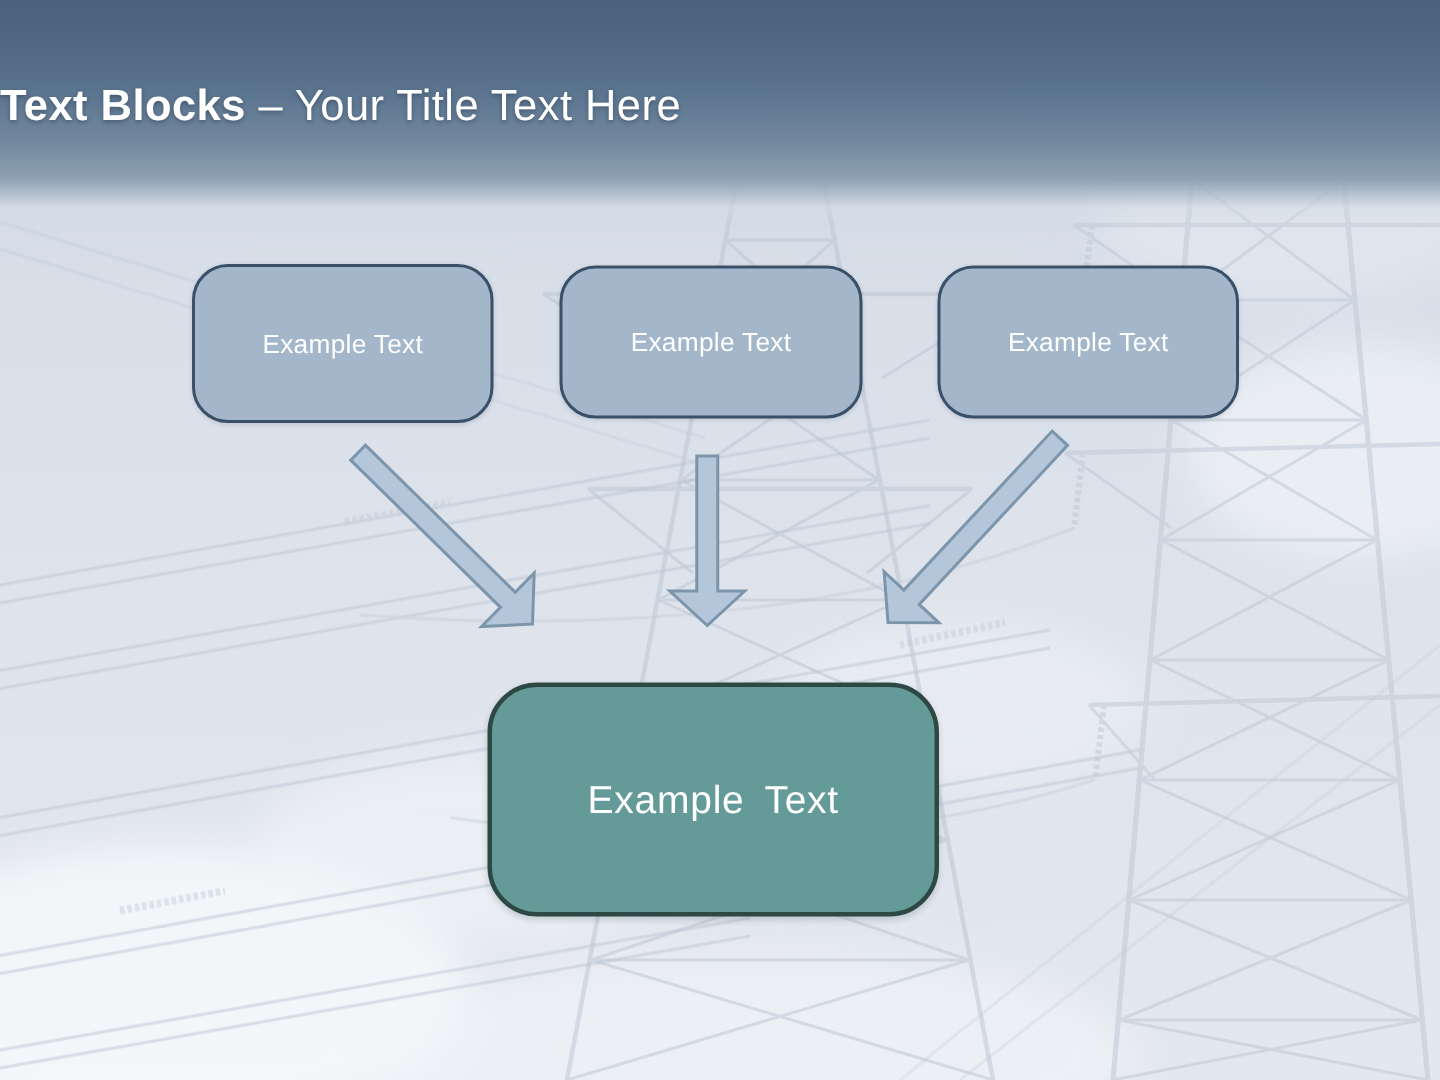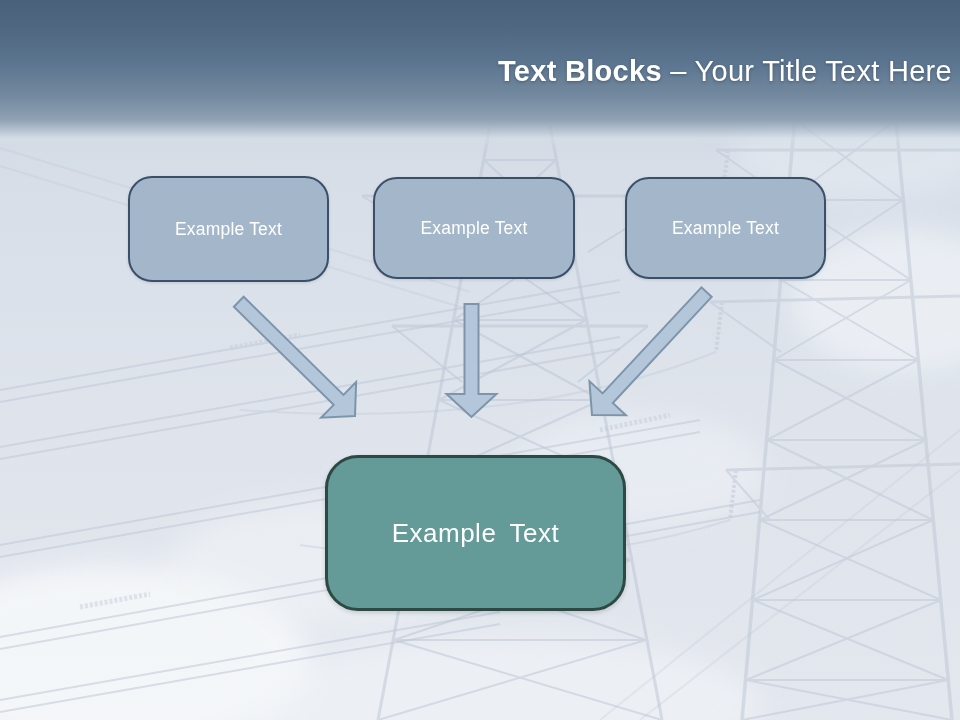--- a/index.html
+++ b/index.html
@@ -3,21 +3,21 @@
 <meta charset="utf-8">
 <style>
   html,body{margin:0;padding:0;}
   body{width:960px;height:720px;overflow:hidden;font-family:"Liberation Sans",sans-serif;}
   .slide{position:absolute;left:0;top:0;width:960px;height:720px;overflow:hidden;
          background:linear-gradient(180deg,#ccd5e0 0px,#d8dfe9 200px,#dfe4ec 420px,#e3e7ee 720px);}
   .photo{position:absolute;left:0;top:0;width:960px;height:720px;}
   .header-band{position:absolute;left:0;top:0;width:960px;height:152px;
          background:linear-gradient(180deg,#49617a 0%,#4f6780 18%,#5c7590 42%,#73899f 63%,
                     #90a2b4 79%,rgba(211,220,230,.55) 91%,rgba(223,228,236,0) 100%);}
-  .title{position:absolute;top:55px;left:0;width:952px;text-align:right;color:#ffffff;
+  .title{position:absolute;top:55px;left:0;width:952px;text-align:left;color:#ffffff;
          font-size:29px;letter-spacing:.3px;text-shadow:0 1px 3px rgba(25,40,55,.4);white-space:pre;}
   .title .bold{font-weight:700;}
   .block{position:absolute;display:flex;align-items:center;justify-content:center;
          background:#a3b6ca;border:2.5px solid #3a5068;border-radius:24px;color:#ffffff;
          font-size:17.5px;letter-spacing:.2px;box-shadow:0 1px 3px rgba(60,80,100,.18);}
   .block1{left:128px;top:176px;width:197px;height:102px;}
   .block2{left:373px;top:177px;width:198px;height:98px;}
   .block3{left:625px;top:177px;width:197px;height:98px;}
   .result-block{position:absolute;left:325px;top:455px;width:295px;height:150px;
          display:flex;align-items:center;justify-content:center;

